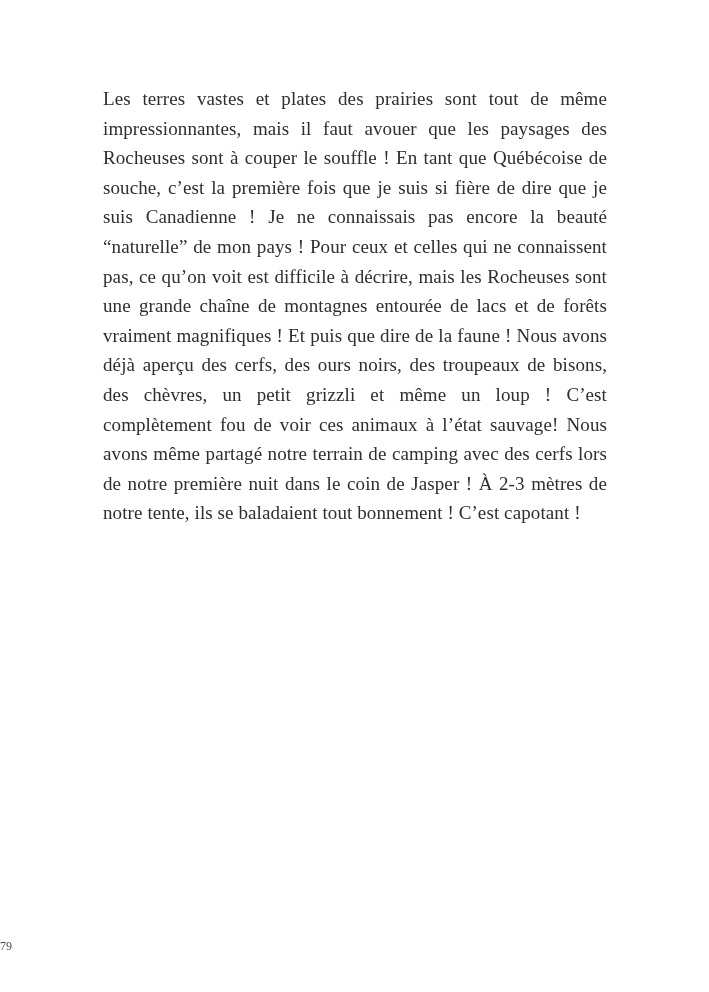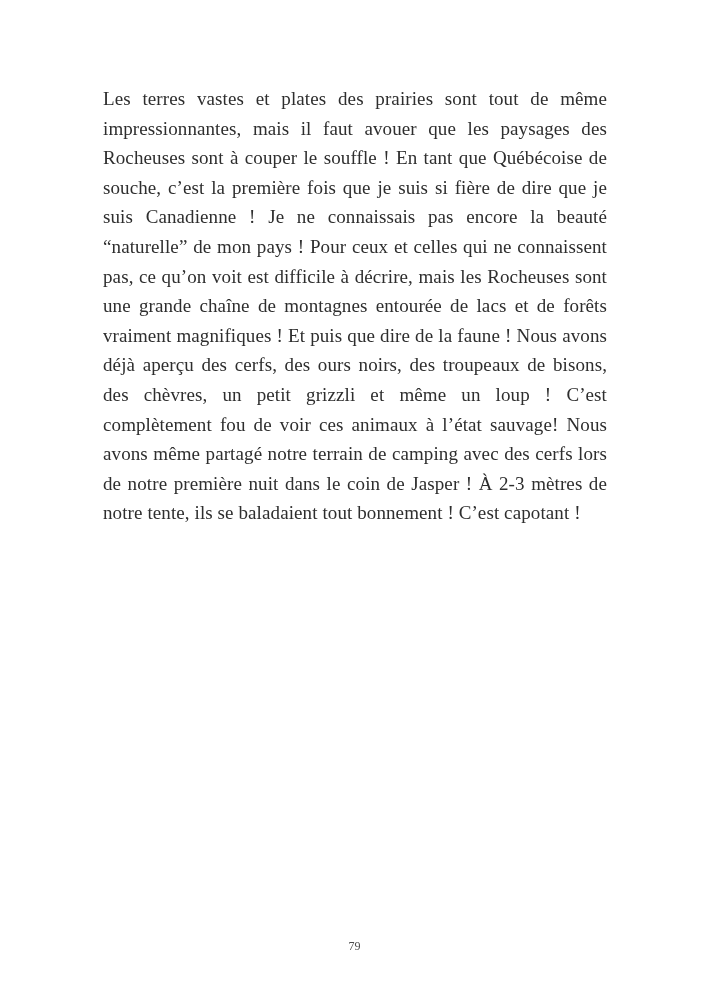--- a/index.html
+++ b/index.html
@@ -32,21 +32,21 @@
     text-justify: inter-word;
     color: #2e2e2e;
     letter-spacing: 0.1px;
   }
 
   .page-number {
     position: absolute;
     bottom: 38px;
     left: 0;
     width: 709px;
-    text-align: center;
+    text-align: left;
     font-size: 12px;
     color: #4a4a4a;
   }
 </style>
 </head>
 <body>
 
 <div class="page">
 
   <div class="text-block">

